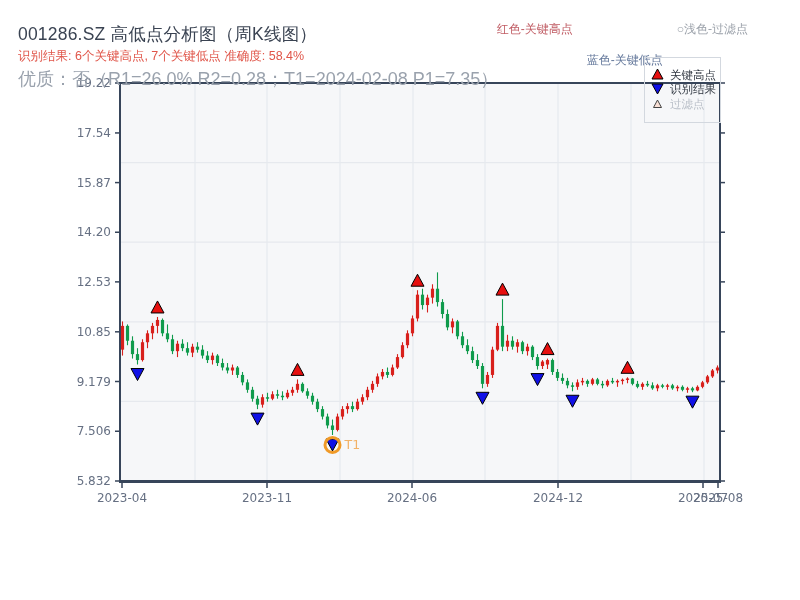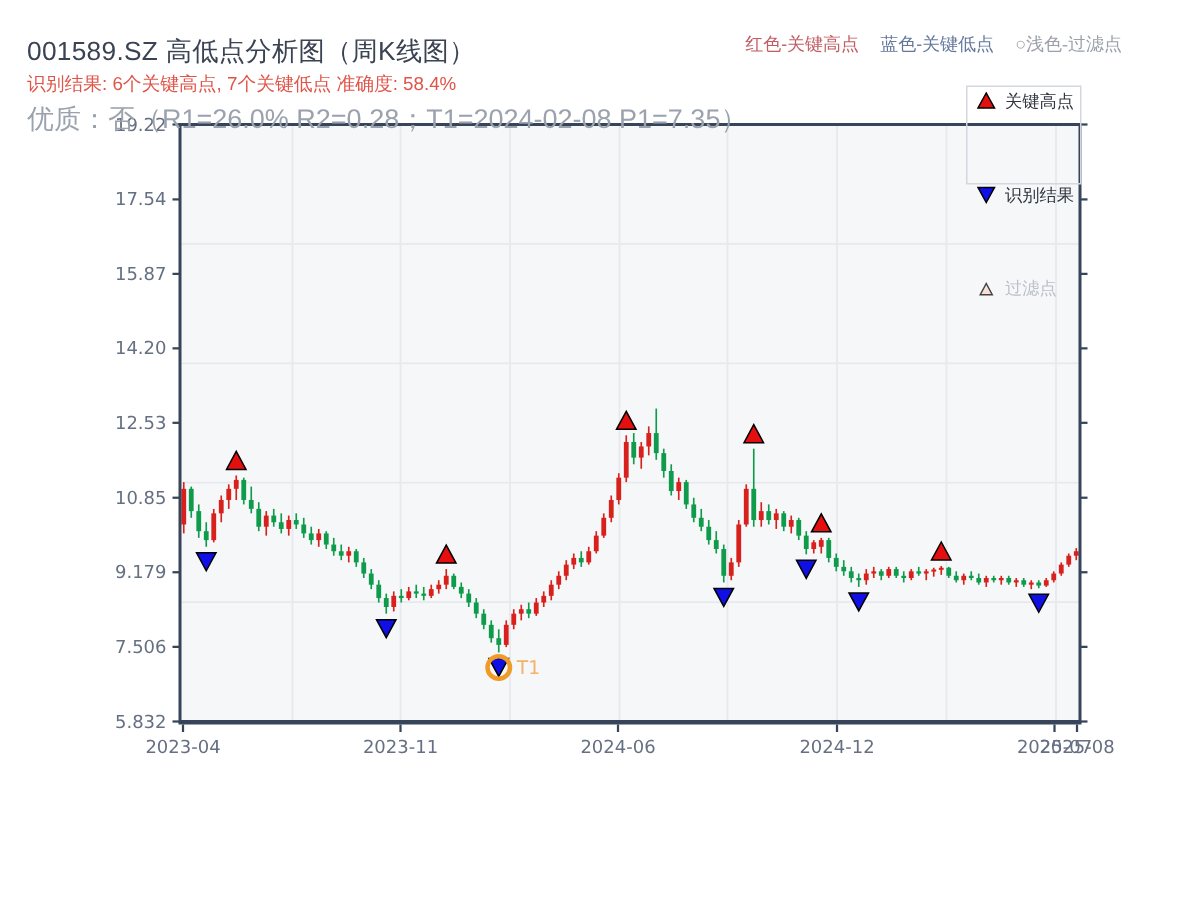--- a/index.html
+++ b/index.html
@@ -5,21 +5,21 @@
   html,body{margin:0;padding:0;background:#ffffff;}
   body{font-family:"Liberation Sans","DejaVu Sans",sans-serif;}
   #stage{position:relative;width:800px;height:600px;background:#fff;overflow:hidden;}
   #kline-svg{position:absolute;left:0;top:0;}
   .hdr-title{position:absolute;left:18px;top:22px;font-size:17.5px;color:#3a4352;letter-spacing:.2px;}
   .hdr-result{position:absolute;left:18px;top:48px;font-size:12.5px;color:#e05549;}
   .hdr-quality{position:absolute;left:18px;top:67px;font-size:18px;color:#9aa2ad;}
   .color-key{position:absolute;top:21px;right:52px;display:flex;gap:14px;font-size:12px;}
   .legend-box{position:absolute;left:644px;top:57px;width:77px;height:66px;
       border:1px solid #d3d8df;background:transparent;box-sizing:border-box;
-      display:flex;flex-direction:column;justify-content:space-between;padding:3px 0 3px 6px;gap:47px;}
+      display:flex;flex-direction:column;justify-content:center;padding:3px 0 3px 6px;}
   .legend-row{display:flex;align-items:center;gap:6px;font-size:11.5px;color:#2f3640;line-height:1;}
   .legend-row.filtered{color:#b9bfc8;}
   .tri{display:inline-block;flex:0 0 auto;}
 </style>
 </head>
 <body>
 
 <div id="stage">
   <svg id="kline-svg" width="800" height="600">
       <rect x="120" y="83" width="600" height="398" fill="#f6f7f9"></rect>
@@ -326,27 +326,27 @@
       <line x1="412" y1="483" x2="412" y2="488" stroke="#37455a" stroke-width="1.5"></line>
       <text x="412" y="502" text-anchor="middle" fill="#667083" font-size="12" font-family="&quot;DejaVu Sans&quot;,sans-serif">2024-06</text>
       <line x1="558" y1="483" x2="558" y2="488" stroke="#37455a" stroke-width="1.5"></line>
       <text x="558" y="502" text-anchor="middle" fill="#667083" font-size="12" font-family="&quot;DejaVu Sans&quot;,sans-serif">2024-12</text>
       <line x1="703" y1="483" x2="703" y2="488" stroke="#37455a" stroke-width="1.5"></line>
       <text x="703" y="502" text-anchor="middle" fill="#667083" font-size="12" font-family="&quot;DejaVu Sans&quot;,sans-serif">2025-07</text>
       <line x1="718" y1="483" x2="718" y2="488" stroke="#37455a" stroke-width="1.5"></line>
       <text x="718" y="502" text-anchor="middle" fill="#667083" font-size="12" font-family="&quot;DejaVu Sans&quot;,sans-serif">2025-08</text>
     </svg>
 
-  <div class="hdr-title">001589.SZ 高低点分析图（周K线图）</div>
+  <div class="hdr-title">001286.SZ 高低点分析图（周K线图）</div>
   <div class="hdr-result">识别结果: 6个关键高点, 7个关键低点  准确度: 58.4%</div>
   <div class="hdr-quality">优质：否（R1=26.0%  R2=0.28；T1=2024-02-08 P1=7.35）</div>
 
   <div class="color-key">
     <span style="color:#c05c64;">红色-关键高点</span>
-    <span style="color:#64789b;">蓝色-关键低点</span>
+    <span style="color:#64789b;margin-top:31px;">蓝色-关键低点</span>
     <span style="color:#9aa0a9;font-family:Liberation Serif, serif;">○浅色-过滤点</span>
   </div>
 
   <div class="legend-box">
     <div class="legend-row">
       <span class="tri">
         <svg width="13" height="12">
             <polygon points="6.5,1 12,11 1,11" fill="#e60f0f" stroke="#000" stroke-width="1"></polygon>
           </svg>
       </span>

